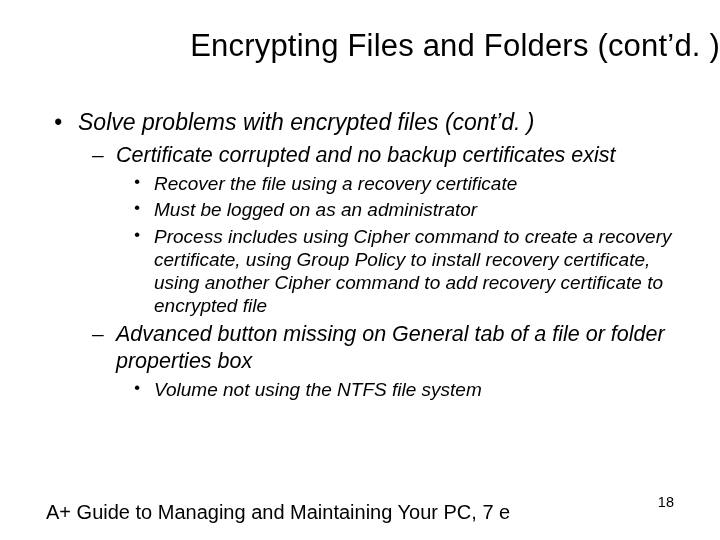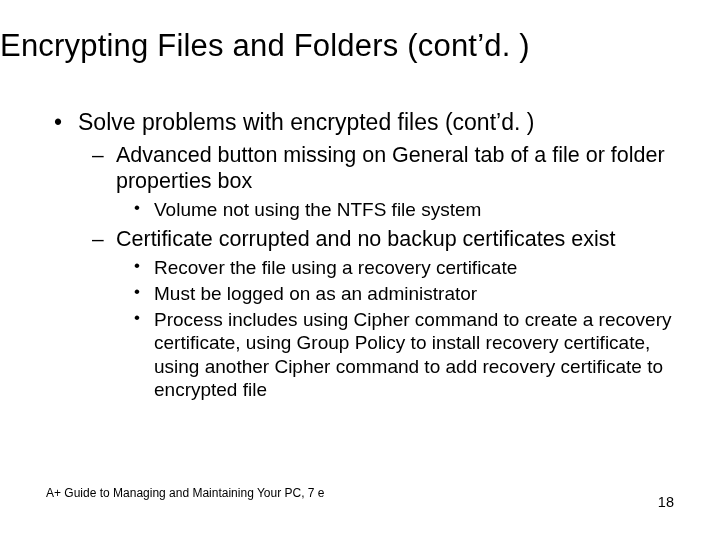--- a/index.html
+++ b/index.html
@@ -16,21 +16,21 @@
     position: relative;
     width: 720px;
     height: 540px;
     box-sizing: border-box;
   }
   .title {
     position: absolute;
     top: 28px;
     left: 0;
     width: 720px;
-    text-align: left;
+    text-align: right;
     font-size: 31px;
     font-weight: 400;
     letter-spacing: 0.2px;
   }
   .body {
     position: absolute;
     top: 108px;
     left: 50px;
     width: 622px;
     font-size: 22px;
@@ -38,20 +38,21 @@
   }
   ul { list-style: none; margin: 0; padding: 0; }
   li { margin: 0; padding: 0; }
 
   
   .lvl1 > li {
     position: relative;
     padding-left: 28px;
     margin-bottom: 6px;
     font-size: 23px;
+    font-style: italic;
   }
   .lvl1 > li::before {
     content: "•";
     position: absolute;
     left: 4px;
     top: 0;
     font-size: 23px;
   }
 
   
@@ -88,22 +89,22 @@
     content: "•";
     position: absolute;
     left: 2px;
     top: 0;
     font-size: 17px;
   }
 
   .footer-left {
     position: absolute;
     left: 46px;
-    bottom: 40px;
-    font-size: 12px;
+    bottom: 16px;
+    font-size: 20px;
   }
   .footer-right {
     position: absolute;
     right: 46px;
     bottom: 30px;
     font-size: 14.5px;
     margin-top: 35px;
   }
 </style>
 </head>
@@ -112,38 +113,38 @@
 <div class="slide">
 
   <div class="title">Encrypting Files and Folders (cont’d. )</div>
 
   <div class="body">
     <ul class="lvl1">
       <li>
         <span>Solve problems with encrypted files (cont’d. )</span>
         <ul class="lvl2">
           <li>
-            <span>Advanced button missing on General tab of a file or folder properties box</span>
-            <ul class="lvl3">
-              <li>
-                <span>Volume not using the NTFS file system</span>
-              </li>
-            </ul>
-          </li>
-          <li>
             <span>Certificate corrupted and no backup certificates exist</span>
             <ul class="lvl3">
               <li>
                 <span>Recover the file using a recovery certificate</span>
               </li>
               <li>
                 <span>Must be logged on as an administrator</span>
               </li>
               <li>
                 <span>Process includes using Cipher command to create a recovery certificate, using Group Policy to install recovery certificate, using another Cipher command to add recovery certificate to encrypted file</span>
+              </li>
+            </ul>
+          </li>
+          <li>
+            <span>Advanced button missing on General tab of a file or folder properties box</span>
+            <ul class="lvl3">
+              <li>
+                <span>Volume not using the NTFS file system</span>
               </li>
             </ul>
           </li>
         </ul>
       </li>
     </ul>
   </div>
 
   <div class="footer-left">A+ Guide to Managing and Maintaining Your PC, 7 e</div>
   <div class="footer-right">18</div>

